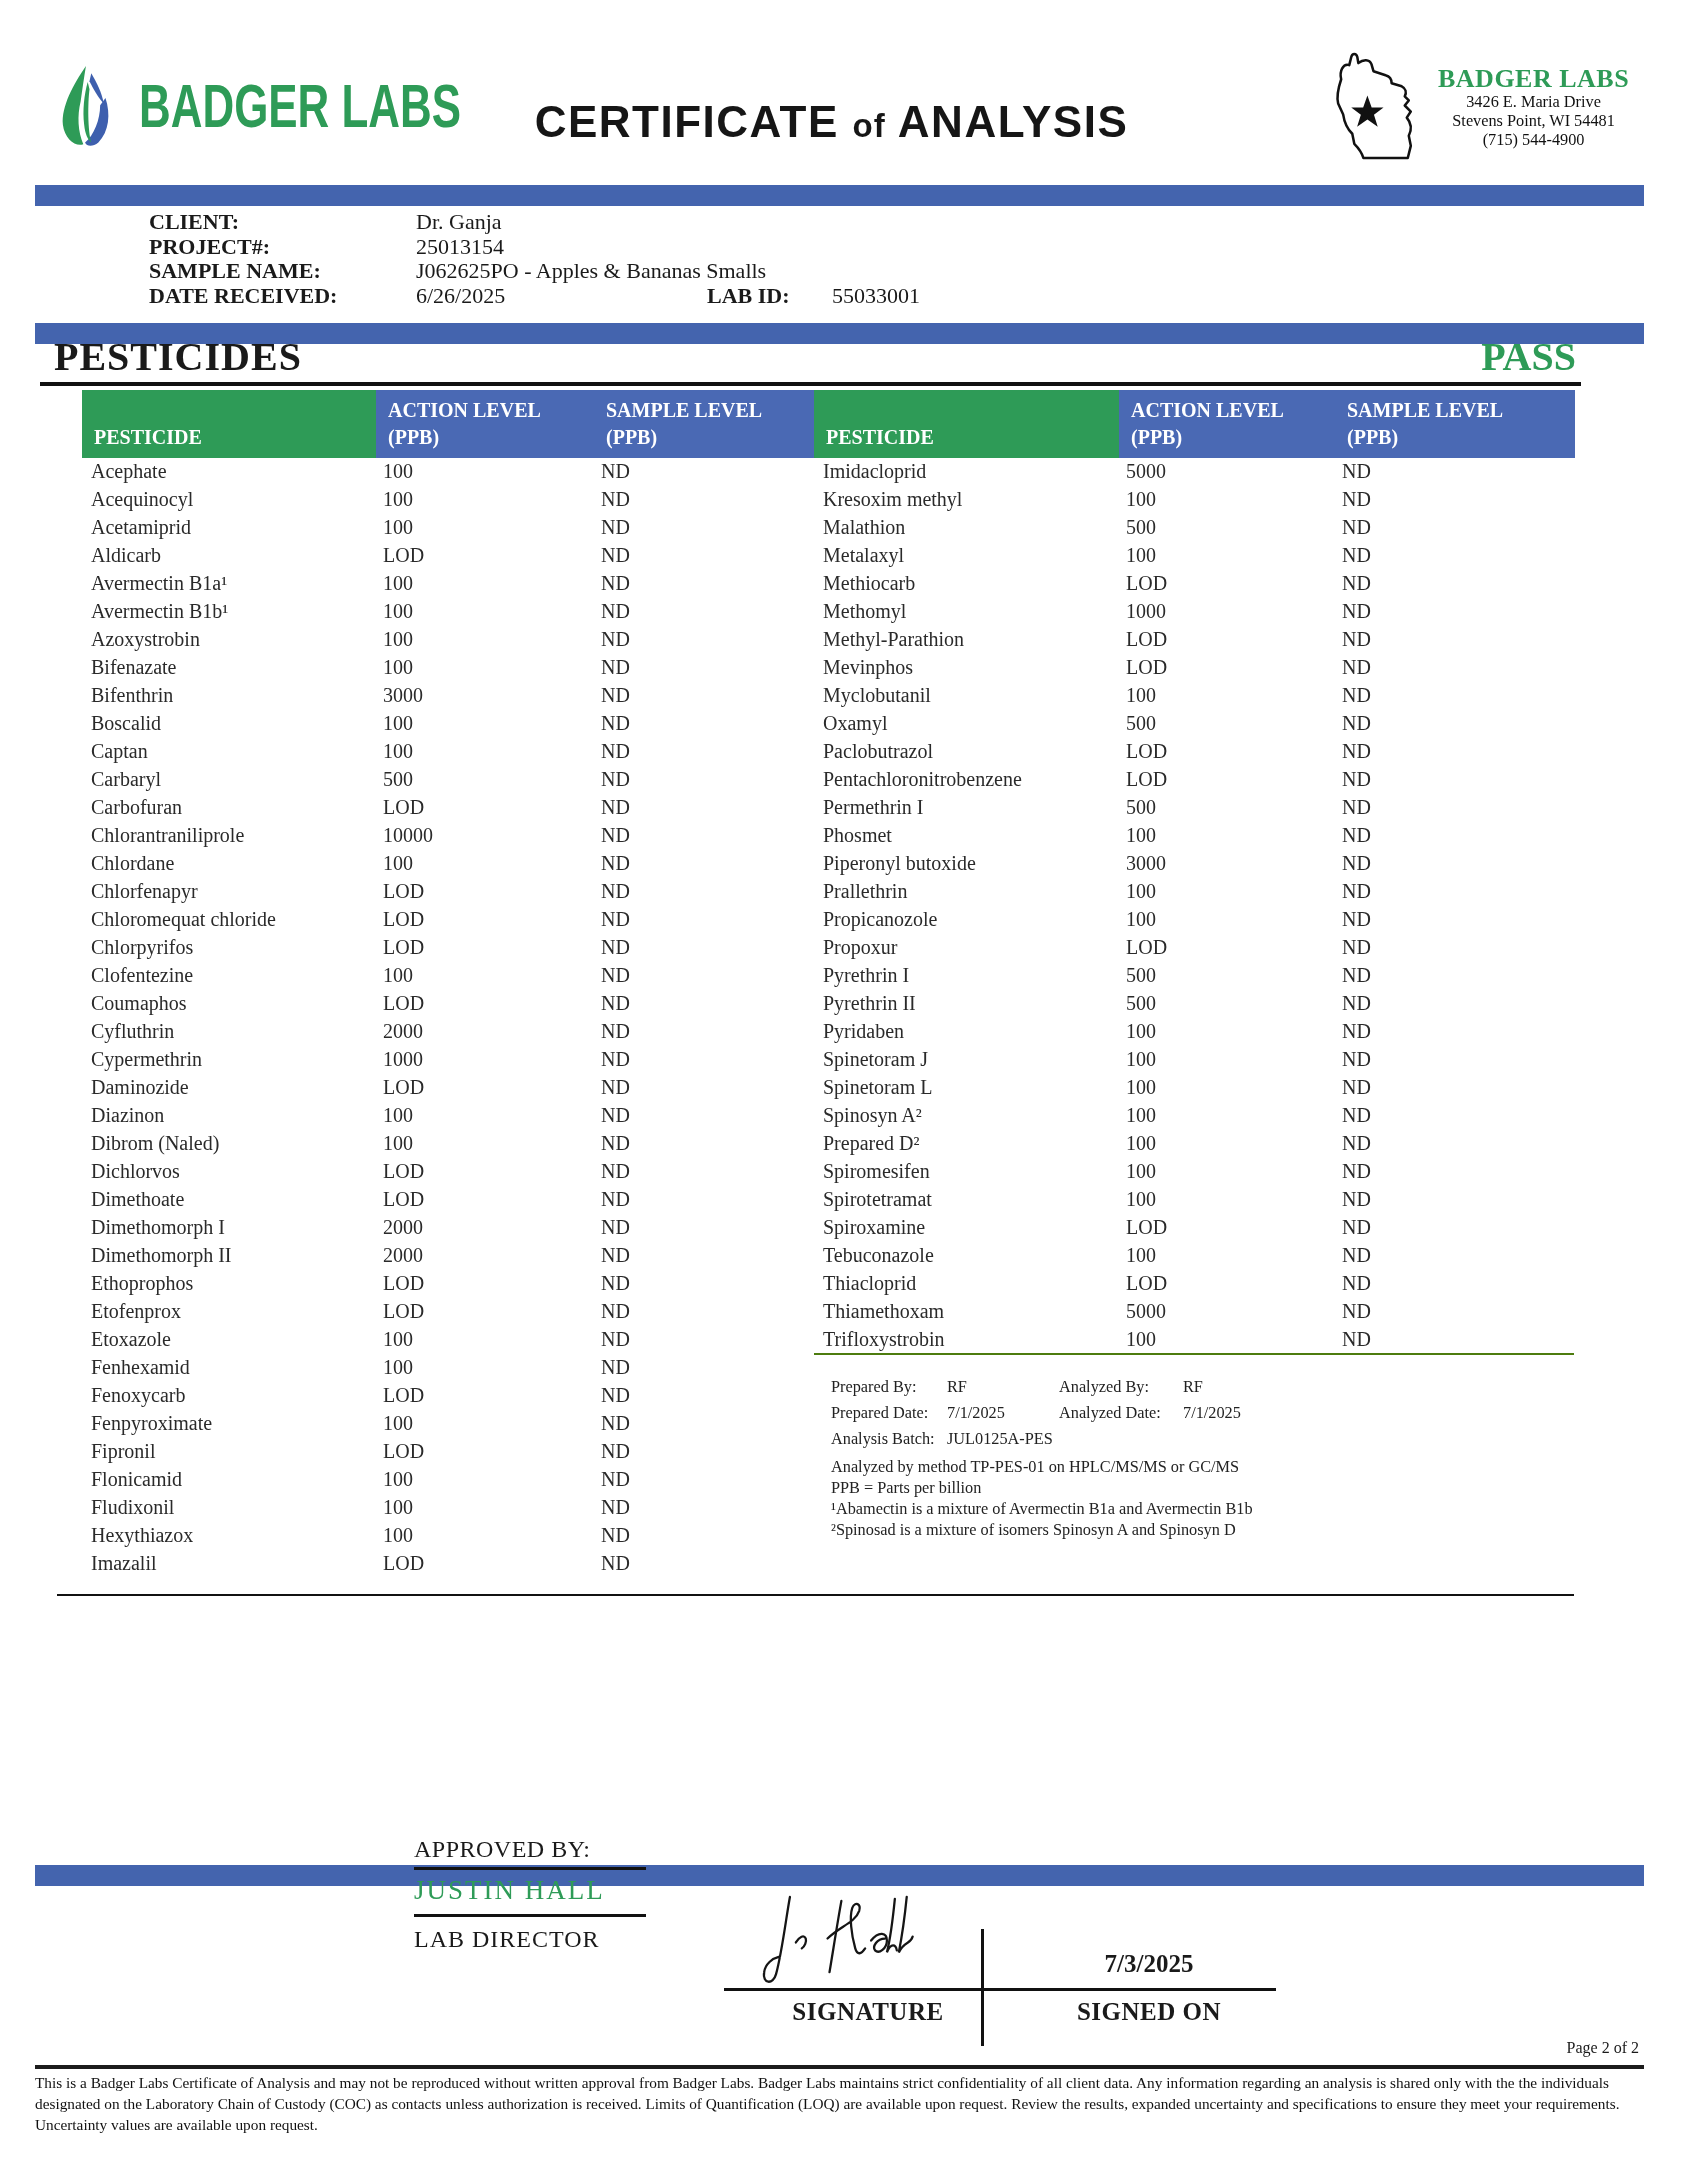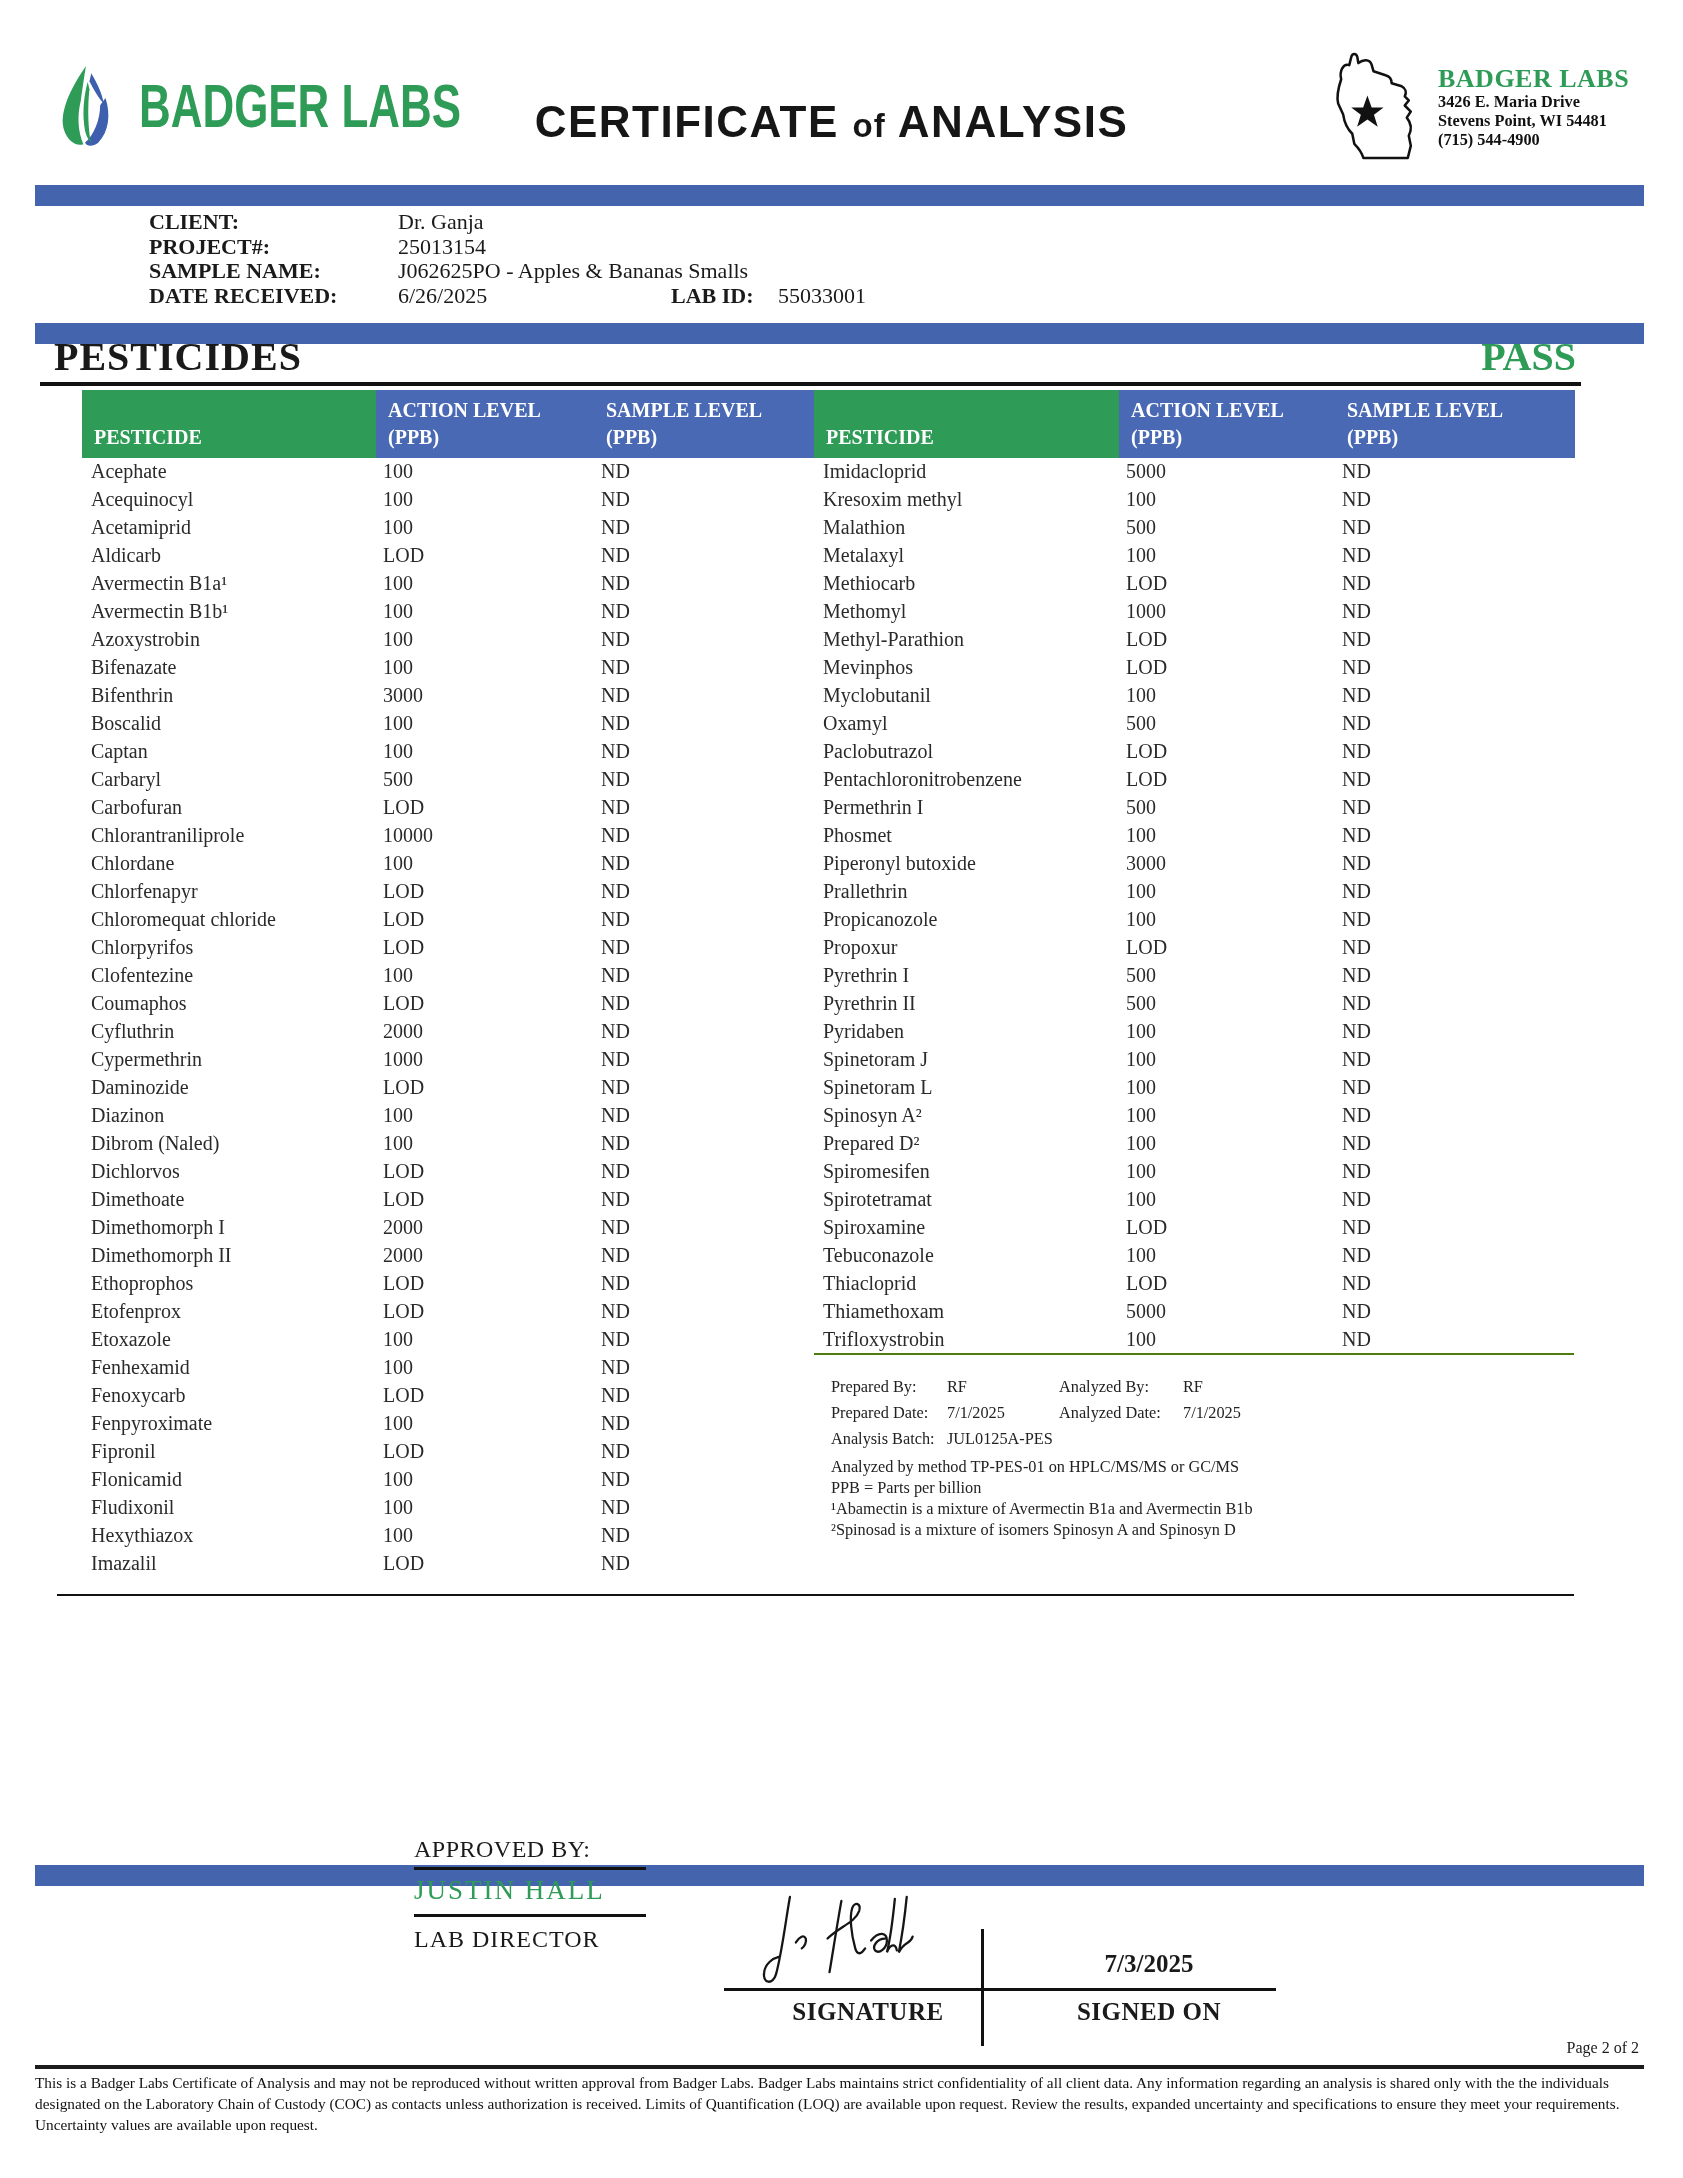--- a/index.html
+++ b/index.html
@@ -25,28 +25,28 @@
   .doc-title{
     position:absolute;left:465px;top:97px;width:733px;text-align:center;
     font-family:"Liberation Sans", sans-serif;font-weight:bold;font-size:44px;
     letter-spacing:1.5px;color:#161616;white-space:nowrap;
   }
   .doc-title .of{font-size:33px;letter-spacing:1px;}
   .lab-block{position:absolute;left:1327px;top:51px;display:flex;gap:10px;}
   .wi-map{width:101px;height:111px;}
   .lab-text{padding-top:14px;}
   .lab-name{color:var(--green);font-weight:bold;font-size:26px;letter-spacing:0.5px;line-height:1.05;}
-  .lab-addr{font-weight:bold;font-size:16.3px;line-height:19px;color:#111;}
+  .lab-addr{font-weight:normal;font-size:16.3px;line-height:19px;color:#111;text-align:center;}
   .bar{position:absolute;left:35px;width:1609px;height:21px;background:var(--blue-bar);}
   .bar-a{top:185px;}
   .bar-b{top:323px;}
   .bar-c{top:1865px;}
   
   .client-block{position:absolute;left:149px;top:210px;font-size:22px;line-height:24.6px;}
-  .client-row{display:grid;grid-template-columns:249px 273px 107px auto;}
+  .client-row{display:grid;grid-template-columns:249px 273px 107px auto;gap:18px;}
   .client-row .lbl{font-weight:bold;}
   .client-row .span-rest{grid-column:2/5;white-space:nowrap;}
   
   .section-row{position:absolute;left:54px;top:337px;width:1522px;display:flex;justify-content:space-between;align-items:flex-end;}
   .section-title{font-weight:bold;font-size:40px;letter-spacing:1px;line-height:1;}
   .section-result{font-weight:bold;font-size:40px;color:var(--green);line-height:1;}
   .section-line{position:absolute;left:40px;top:382px;width:1541px;height:4px;background:#111;}
   
   .thead{position:absolute;top:390px;height:67px;display:grid;color:#fff;font-weight:bold;font-size:20px;}
   .thead-left{left:82px;width:732px;grid-template-columns:294px 218px 220px;}

